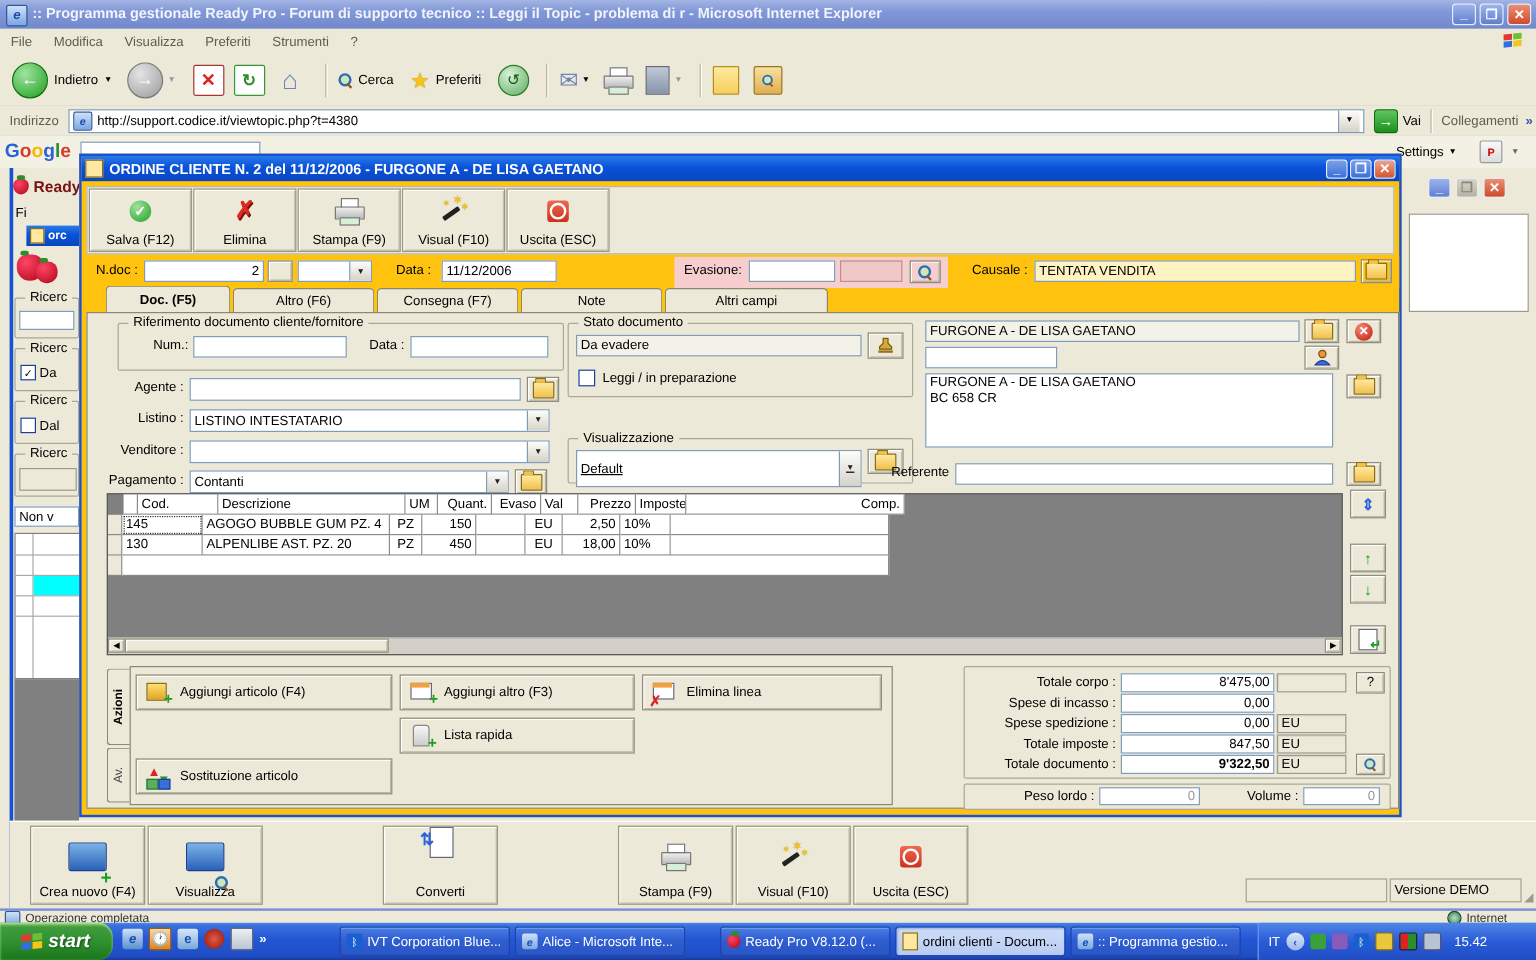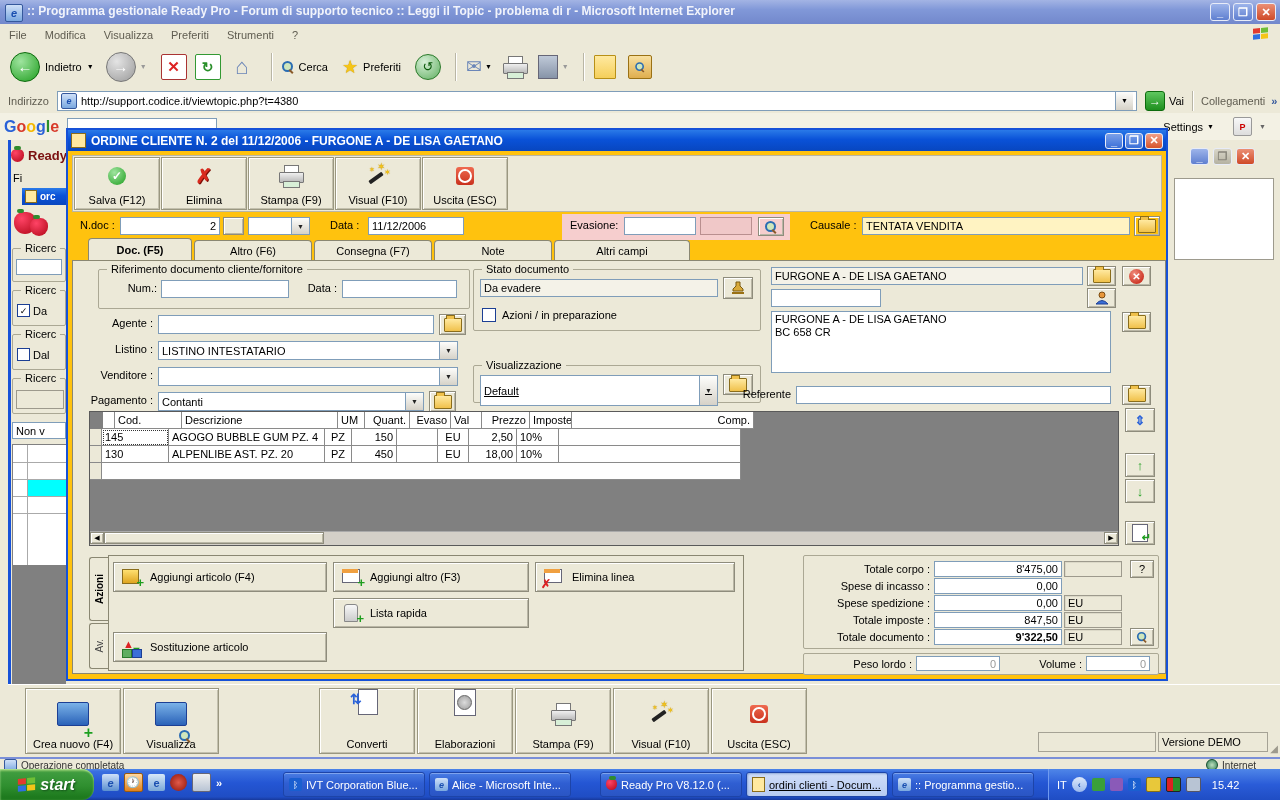--- a/index.html
+++ b/index.html
@@ -87,21 +87,21 @@
   .dlg-title .wbtn{width:18px;height:16px;background:linear-gradient(#7ba0e8,#3a6fd8);}
   .dlg-title .wbtn.close{background:linear-gradient(#f1a088,#d6542c);}
 
   .sep-v{width:1px;background:#b9b6a5;box-shadow:1px 0 0 #fff;}
 
   
   #taskbar{background:linear-gradient(180deg,#4f86e8 0%,#3a6fe0 8%,#2456d4 45%,#1f4dc4 90%,#17399c);}
   .task-btn{background:linear-gradient(#4a7de4,#2f5ed2 45%,#2a55c4);border:1px solid #1d44a8;border-radius:3px;
             color:#fff;font-size:11px;display:flex;align-items:center;gap:4px;padding:0 5px;box-sizing:border-box;
             white-space:nowrap;overflow:hidden;box-shadow:inset 0 1px 0 #7fa4ee;}
-  .task-btn.active{background:linear-gradient(#cfddf8,#b7cbf2);color:#000;border-color:#1d44a8;box-shadow:inset 1px 1px 2px #8ea9d8;text-decoration:underline;}
+  .task-btn.active{background:linear-gradient(#cfddf8,#b7cbf2);color:#000;border-color:#1d44a8;box-shadow:inset 1px 1px 2px #8ea9d8;}
   .ql-ic{width:17px;height:17px;border-radius:2px;display:flex;align-items:center;justify-content:center;
          font-size:11px;font-weight:bold;color:#fff;}
 
   .winflag{display:grid;grid-template-columns:7px 7px;grid-template-rows:5px 5px;gap:1px;transform:skewY(-6deg);}
   .winflag i{display:block;} .winflag .f1{background:#e23a2e;} .winflag .f2{background:#6fbf36;}
   .winflag .f3{background:#2f6fe0;} .winflag .f4{background:#f5c518;}
 
   .strawb{width:13px;height:13px;border-radius:50% 50% 60% 60%;background:radial-gradient(circle at 35% 30%,#f46,#b00515);position:relative;}
   .strawb:before{content:"";position:absolute;top:-3px;left:3px;width:7px;height:4px;background:#2e8b2e;border-radius:2px;}
 
@@ -295,27 +295,20 @@
       </span>
       <span>Visualizza</span>
     </div>
     <div class="abs toolbtn" style="left:311px;top:3px;width:96px;height:66px;">
       <span class="ic" style="position:relative;width:30px;height:26px;">
         <span style="position:absolute;left:6px;top:0;width:18px;height:24px;background:#fff;border:1px solid #667;"></span>
         <span style="position:absolute;left:-2px;top:2px;color:#2a62d8;font-weight:bold;font-size:14px;">⇅</span>
       </span>
       <span>Converti</span>
     </div>
-    <div class="abs toolbtn" style="left:409px;top:3px;width:96px;height:66px;">
-      <span class="ic" style="position:relative;width:26px;height:26px;">
-        <span style="position:absolute;left:2px;top:0;width:20px;height:25px;background:#fff;border:1px solid #667;"></span>
-        <span style="position:absolute;left:5px;top:6px;width:13px;height:13px;border-radius:50%;background:radial-gradient(#dcdcdc,#9a9a9a);border:1px solid #666;"></span>
-      </span>
-      <span>Elaborazioni</span>
-    </div>
     <div class="abs toolbtn" style="left:507px;top:3px;width:96px;height:66px;">
       <span class="ic">
           <span class="printer-ic">
             <span class="paper"></span>
             <span class="bodyp"></span>
             <span class="tray"></span>
           </span>
         </span>
       <span>Stampa (F9)</span>
     </div>
@@ -498,21 +491,21 @@
             <span>Da evadere</span>
           </span>
         <span class="abs btn3d" style="left:249px;top:7px;width:30px;height:22px;">
           <svg width="16" height="14" viewBox="0 0 16 14">
               <path d="M6 1 h4 v4 l3 3 v2 H3 V8 l3-3 z" fill="#d8a93a" stroke="#7a5a10"></path>
               <rect x="2" y="11" width="12" height="2" fill="#9a7115"></rect>
             </svg>
         </span>
         <span class="abs" style="left:8px;top:38px;display:flex;align-items:center;gap:6px;">
           <span style="width:12px;height:12px;background:#fff;border:1px solid #1c3f94;"></span>
-          <span>Azioni / in preparazione</span>
+          <span>Leggi / in preparazione</span>
         </span>
       </div>
 
       <div class="abs grp" style="left:400px;top:104px;width:288px;height:38px;">
         <span class="legend">Visualizzazione</span>
         <span class="abs combo" style="left:6px;top:9px;width:238px;height:31px;text-decoration:underline;">
             <span>Default</span>
             <span class="dd">▼</span>
           </span>
         <span class="abs btn3d" style="left:249px;top:8px;width:30px;height:21px;">

